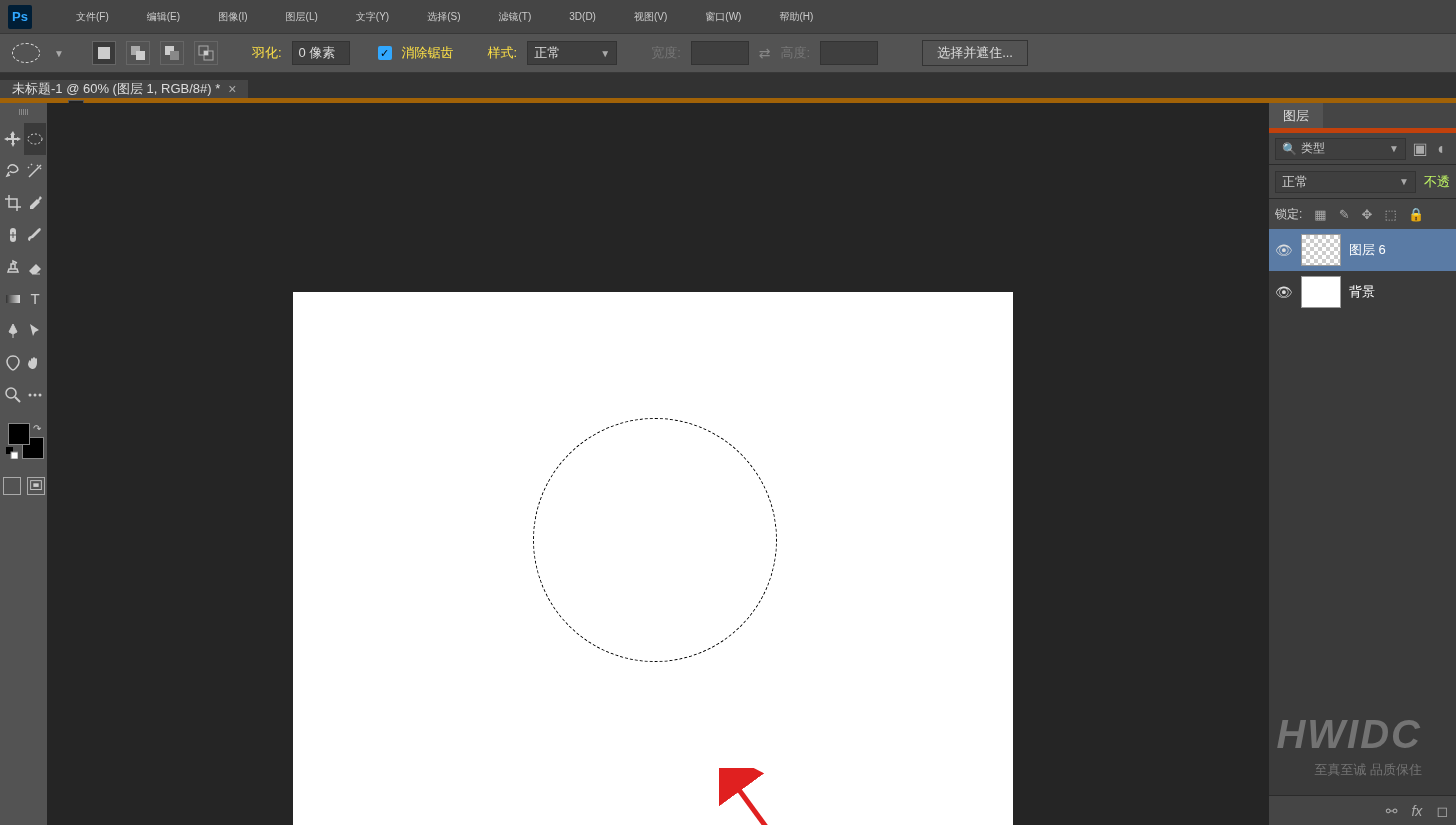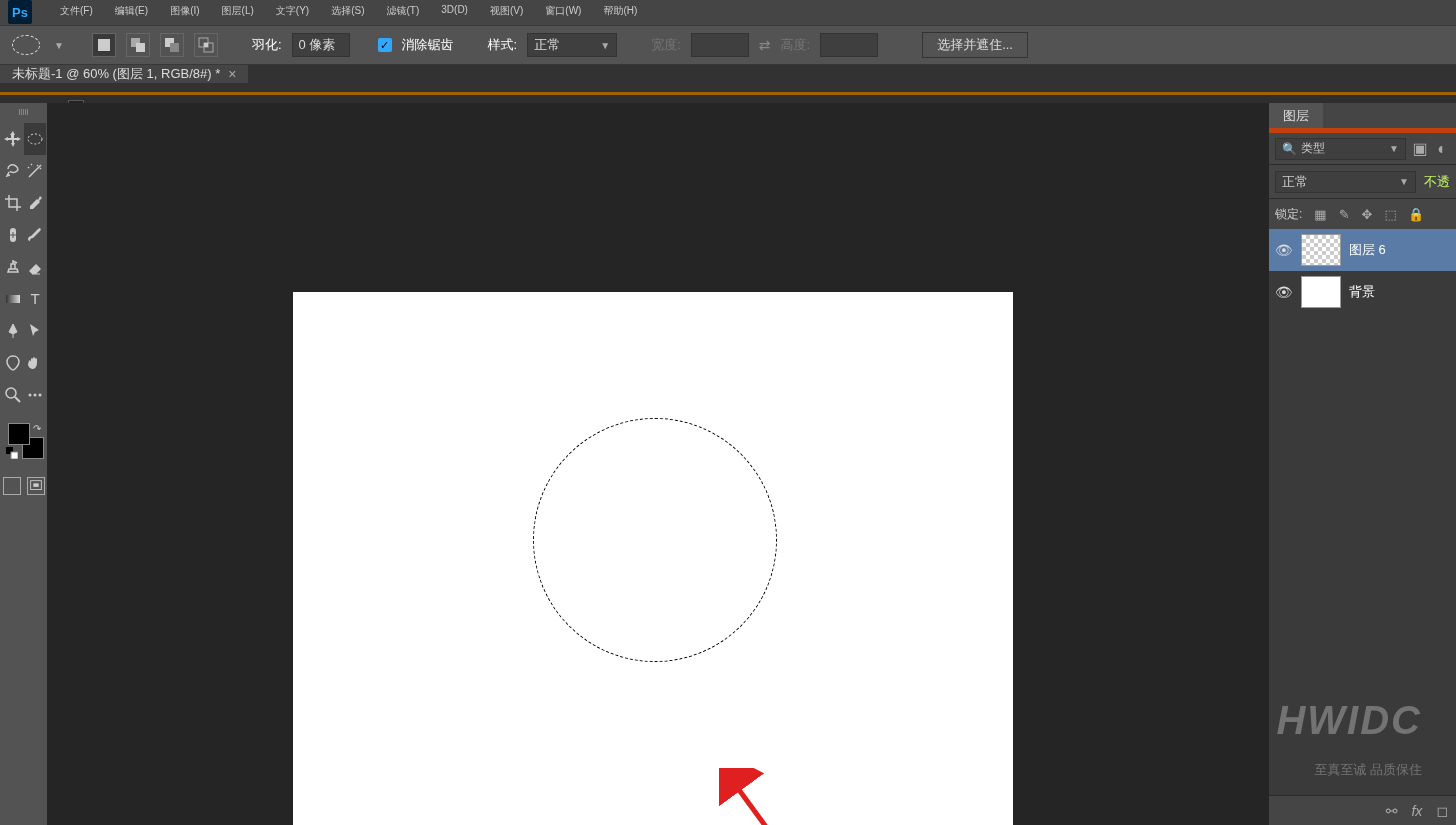--- a/index.html
+++ b/index.html
@@ -1,35 +1,35 @@
 <!DOCTYPE html>
 <html><head>
 <meta charset="utf-8">
 <style>
 *{margin:0;padding:0;box-sizing:border-box;font-family:"Microsoft YaHei",Arial,sans-serif;user-select:none}
 body{width:1456px;height:825px;background:#2e2e2e;overflow:hidden;position:relative}
-.menubar{height:25px;background:#454545;display:flex;align-items:flex-start;padding:0 8px;gap:2px}
+.menubar{height:33px;background:#454545;display:flex;align-items:center;padding:0 8px;gap:18px}
 .ps-logo{width:24px;height:24px;background:#001e36;display:flex;align-items:center;justify-content:center;border-radius:2px;margin-right:16px}
 .ps-logo span{color:#31a8ff;font-weight:bold;font-size:13px}
 .menu-item{color:#ccc;font-size:10px;padding:4px 10px;cursor:pointer}
 .optbar{height:40px;background:#535353;display:flex;align-items:center;padding:0 12px;gap:10px;border-top:1px solid #383838;border-bottom:1px solid #383838}
 .tool-preview{width:28px;height:20px;border:1.5px dashed #ddd;border-radius:50%;margin-right:4px}
 .chev{color:#aaa;font-size:10px}
 .mode-btn{width:24px;height:24px;border:1px solid #666;background:#535353;display:flex;align-items:center;justify-content:center;cursor:pointer}
 .mode-btn.active{background:#3a3a3a}
 .mode-btn svg{width:16px;height:16px}
-.opt-label{color:#ffffff;font-size:13px}
+.opt-label{color:#fde047;font-size:13px}
 .opt-input{background:#3f3f3f;border:1px solid #333;color:#ddd;height:24px;font-size:13px;padding:0 6px}
 .opt-input.w60{width:58px}
 .checkbox{width:14px;height:14px;background:#31a8ff;border-radius:2px;display:flex;align-items:center;justify-content:center;color:#000;font-size:11px}
 .opt-select{background:#3f3f3f;border:1px solid #333;color:#ddd;height:24px;width:90px;font-size:13px;padding:0 6px;display:flex;align-items:center;justify-content:space-between;cursor:pointer}
 .opt-label.disabled{color:#777}
 .swap-btn{color:#888;font-size:14px;cursor:pointer}
 .opt-button{background:#535353;border:1px solid #333;color:#ddd;height:26px;padding:0 14px;font-size:13px;cursor:pointer}
-.tab-bar{height:30px;background:#323232;display:flex;align-items:flex-start;border-bottom:3px solid #a16207}
+.tab-bar{height:30px;background:#323232;display:flex;align-items:flex-end;border-bottom:5px solid #a16207}
 .doc-tab{background:#454545;color:#ddd;font-size:13px;padding:0 12px;display:flex;align-items:center;gap:8px;cursor:pointer}
 .tab-close{color:#aaa;font-size:14px;cursor:pointer}
 .middle{position:absolute;top:103px;left:0;right:0;bottom:0;display:flex}
 .toolbox{width:47px;background:#535353;display:flex;flex-direction:column;align-items:center;padding-top:6px}
 .tb-handle{width:30px;height:6px;display:flex;justify-content:center;gap:1px;margin-bottom:8px}
 .tb-handle span{width:1px;height:6px;background:#888}
 .tool-grid{display:grid;grid-template-columns:22px 22px;gap:0}
 .tool{width:22px;height:32px;display:flex;align-items:center;justify-content:center;cursor:pointer;position:relative;color:#ccc}
 .tool.sel{background:#3a3a3a}
 .tool svg{width:18px;height:18px}
@@ -62,21 +62,21 @@
 .layer-row{height:42px;display:flex;align-items:center;padding:0 6px;gap:8px;cursor:pointer}
 .layer-row.sel{background:#5a7ba5}
 .eye{color:#ddd;font-size:14px;cursor:pointer;width:18px;text-align:center}
 .layer-thumb{width:40px;height:32px;border:1px solid #999;background:#fff}
 .thumb-transparent{background-image:linear-gradient(45deg,#ccc 25%,transparent 25%),linear-gradient(-45deg,#ccc 25%,transparent 25%),linear-gradient(45deg,transparent 75%,#ccc 75%),linear-gradient(-45deg,transparent 75%,#ccc 75%);background-size:8px 8px;background-position:0 0,0 4px,4px -4px,-4px 0;background-color:#fff}
 .layer-name{color:#fff;font-size:13px}
 .layer-bottom{height:30px;display:flex;align-items:center;justify-content:flex-end;padding:0 8px;gap:14px;background:#454545;border-top:1px solid #2a2a2a}
 .lb-icn{color:#aaa;font-size:14px;cursor:pointer}
 .watermark{position:absolute;right:34px;bottom:46px;text-align:right;color:#999;opacity:.6;pointer-events:none}
 .watermark .big{font-size:40px;font-weight:bold;font-style:italic;letter-spacing:2px}
-.watermark .small{font-size:13px;margin-top:18px}
+.watermark .small{font-size:13px;margin-top:4px}
 .dim-close{position:absolute;left:68px;top:100px;background:#222;border:1px solid #555;width:16px;height:14px;color:#999;font-size:10px;display:flex;align-items:center;justify-content:center;cursor:pointer}
 </style>
 </head>
 <body>
 
 <div class="menubar">
   <div class="ps-logo">
       <span>Ps</span>
     </div>
   <div class="menu-item">文件(F)</div>

